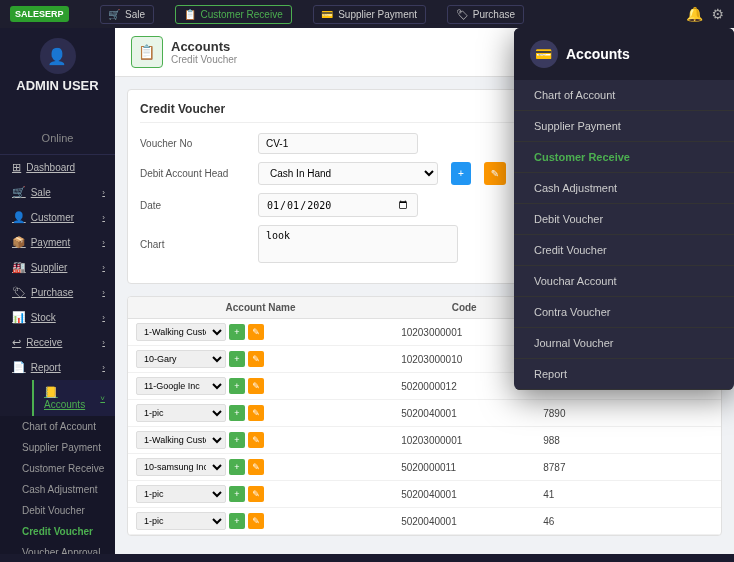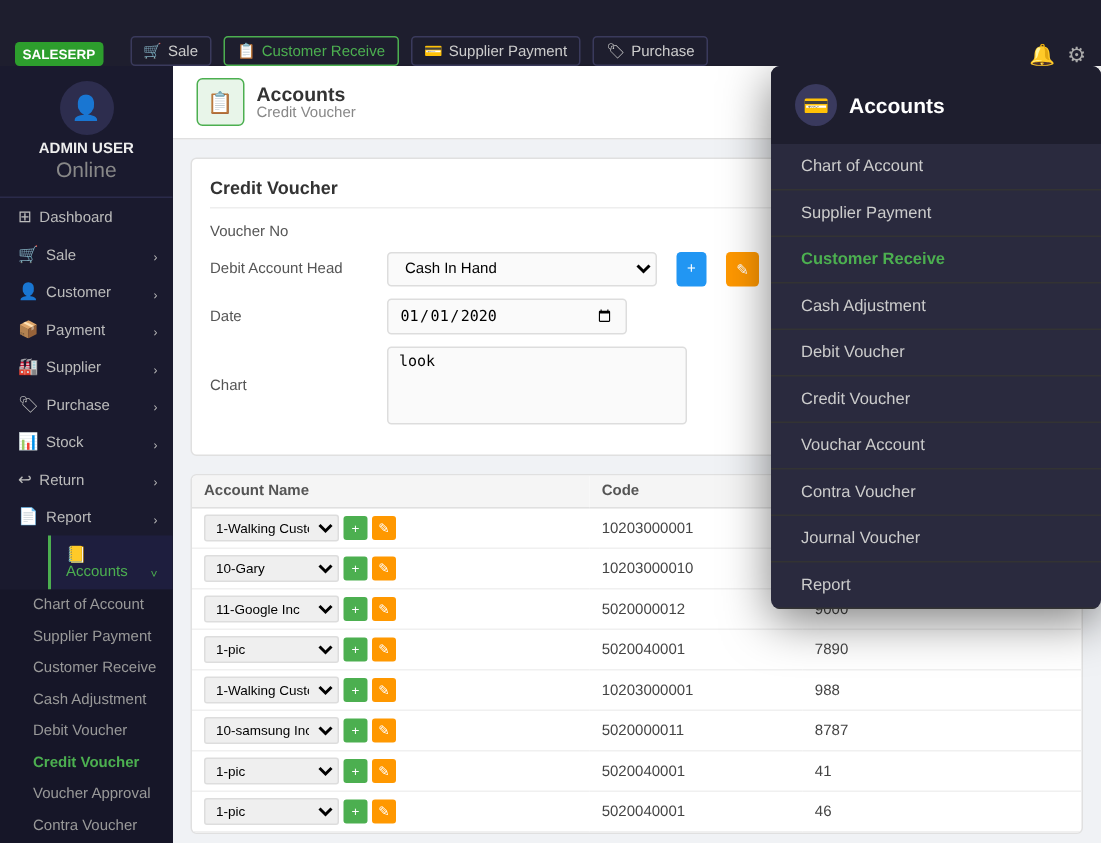--- a/index.html
+++ b/index.html
@@ -7,26 +7,26 @@
       width: 734px;
       height: 562px;
       overflow: hidden;
       font-family: 'Segoe UI', Arial, sans-serif;
       font-size: 11px;
       background: #1a1a2e;
     }
 
     
     .top-navbar {
-      height: 44px;
+      height: 28px;
       background: #1e1e2e;
       display: flex;
-      align-items: flex-end;
+      align-items: center;
       padding: 0 10px;
-      gap: 8px;
+      gap: 21px;
       position: relative;
       z-index: 10;
     }
     .logo-area {
       display: flex;
       align-items: center;
       gap: 4px;
       margin-right: 10px;
     }
     .logo-box {
@@ -84,31 +84,32 @@
       height: 36px;
       background: #2d2d4e;
       border-radius: 50%;
       display: flex;
       align-items: center;
       justify-content: center;
       margin: 0 auto 4px;
       color: #aaa;
       font-size: 16px;
     }
-    .user-name { font-size: 10px; color: #eee; font-weight: 600; }
-    .user-role { font-size: 14px; color: #888; }
+    .user-name { font-size: 13px; color: #eee; font-weight: 600; }
+    .user-role { font-size: 11px; color: #888; margin-top: 39px; }
     .sidebar-menu-item {
       display: flex;
-      align-items: flex-end;
+      align-items: center;
       justify-content: space-between;
       padding: 6px 10px;
       cursor: pointer;
       font-size: 10px;
       color: #bbb;
       border-left: 2px solid transparent;
+      text-decoration: underline;
     }
     .sidebar-menu-item.active { color: #4CAF50; border-left-color: #4CAF50; background: #1e1e3e; margin-left: 32px; }
     .sidebar-menu-item .menu-icon { margin-right: 5px; font-size: 11px; }
     .sidebar-menu-item .chevron { font-size: 8px; }
     .sidebar-submenu { background: #161628; }
     .sidebar-submenu-item {
       padding: 5px 10px 5px 22px;
       font-size: 10px;
       color: #999;
       cursor: pointer;
@@ -212,21 +213,21 @@
       overflow: hidden;
     }
     table {
       width: 100%;
       border-collapse: collapse;
       font-size: 10px;
     }
     thead th {
       background: #f5f5f5;
       padding: 5px 8px;
-      text-align: left;
+      text-align: center;
       border-bottom: 1px solid #e0e0e0;
       color: #555;
       font-weight: 600;
     }
     tbody td {
       padding: 4px 8px;
       border-bottom: 1px solid #f0f0f0;
       color: #444;
     }
     .cell-with-controls { display: flex; align-items: center; gap: 3px; }
@@ -344,21 +345,21 @@
     </div>
     <div class="sidebar-menu-item">
       <span><span class="menu-icon">🏷</span><span>Purchase</span></span>
       <span class="chevron">›</span>
     </div>
     <div class="sidebar-menu-item">
       <span><span class="menu-icon">📊</span><span>Stock</span></span>
       <span class="chevron">›</span>
     </div>
     <div class="sidebar-menu-item">
-      <span><span class="menu-icon">↩</span><span>Return</span></span>
+      <span><span class="menu-icon">↩</span><span>Receive</span></span>
       <span class="chevron">›</span>
     </div>
     <div class="sidebar-menu-item">
       <span><span class="menu-icon">📄</span><span>Report</span></span>
       <span class="chevron">›</span>
     </div>
     <div class="sidebar-menu-item active">
       <span><span class="menu-icon">📒</span><span>Accounts</span></span>
       <span class="chevron">˅</span>
     </div>
@@ -393,38 +394,39 @@
         <span class="sep">›</span>
         <span class="active">Credit Voucher</span>
       </div>
     </div>
 
     <div class="form-card">
       <div class="form-card-title">Credit Voucher</div>
 
       <div class="form-row">
         <label class="form-label">Voucher No</label>
+        <input class="form-input" value="CV-1" style="max-width: 160px;">
       </div>
       <div class="form-row">
         <label class="form-label">Debit Account Head</label>
         <div class="select-with-btn">
           <select class="form-select" style="max-width:180px">
             <option>Cash In Hand</option>
           </select>
           <button class="btn-xs btn-primary">+</button>
           <button class="btn-xs" style="background:#ff9800;color:white;">✎</button>
         </div>
       </div>
       <div class="form-row">
         <label class="form-label">Date</label>
         <input class="form-input" type="date" value="2020-01-01" style="max-width: 160px;">
       </div>
       <div class="form-row">
         <label class="form-label">Chart</label>
-        <textarea class="form-input" style="max-width: 200px; height: 52px; resize: none;">look</textarea>
+        <textarea class="form-input" style="max-width: 200px; height: 38px; resize: none;">look</textarea>
       </div>
     </div>
 
     <div class="table-container">
       <table>
         <thead>
           <tr>
             <th>Account Name</th>
             <th>Code</th>
             <th>Amount</th>

